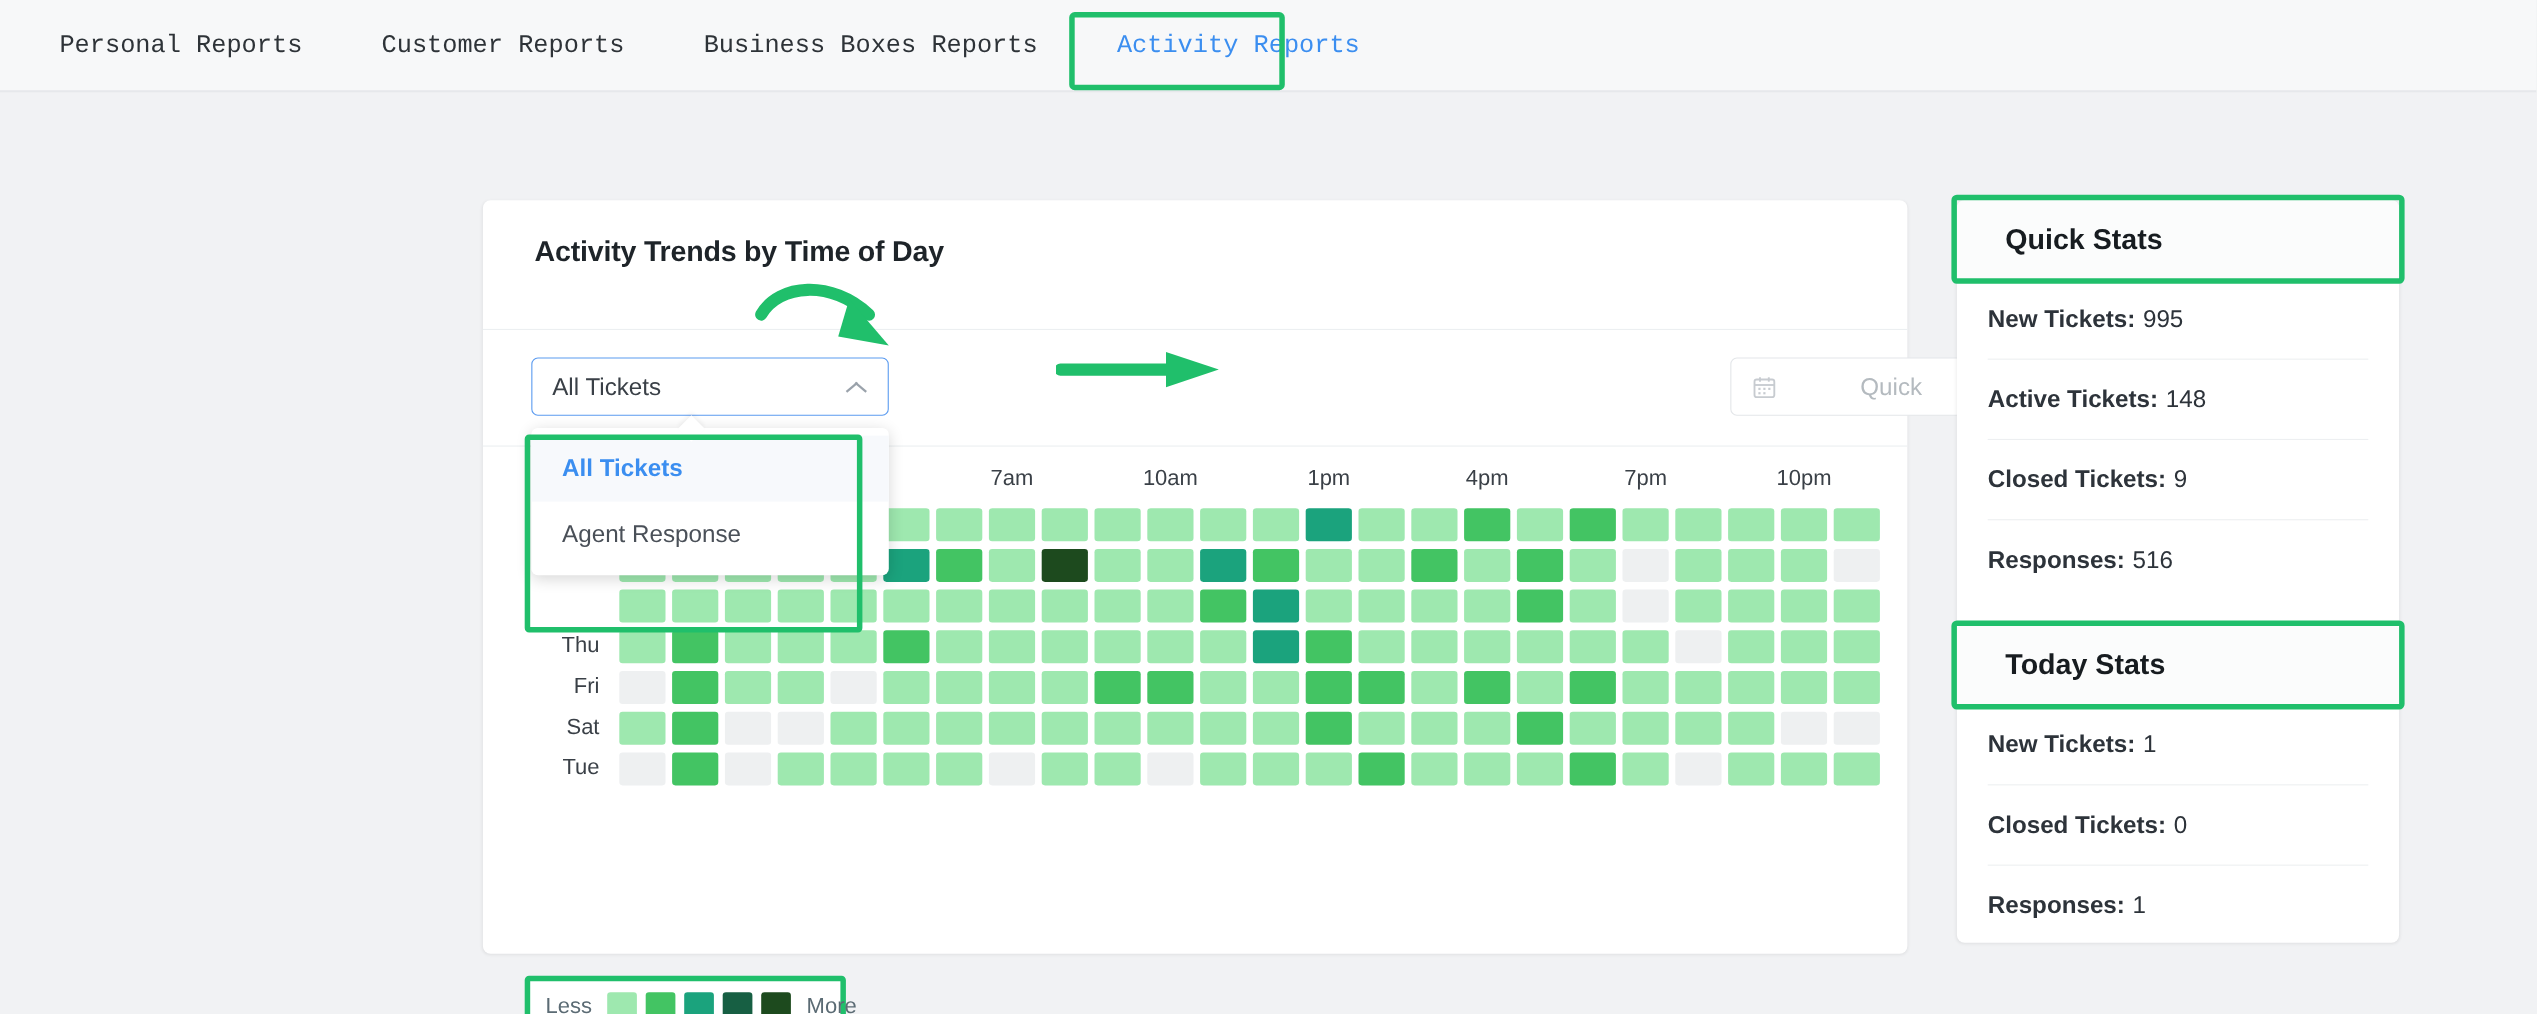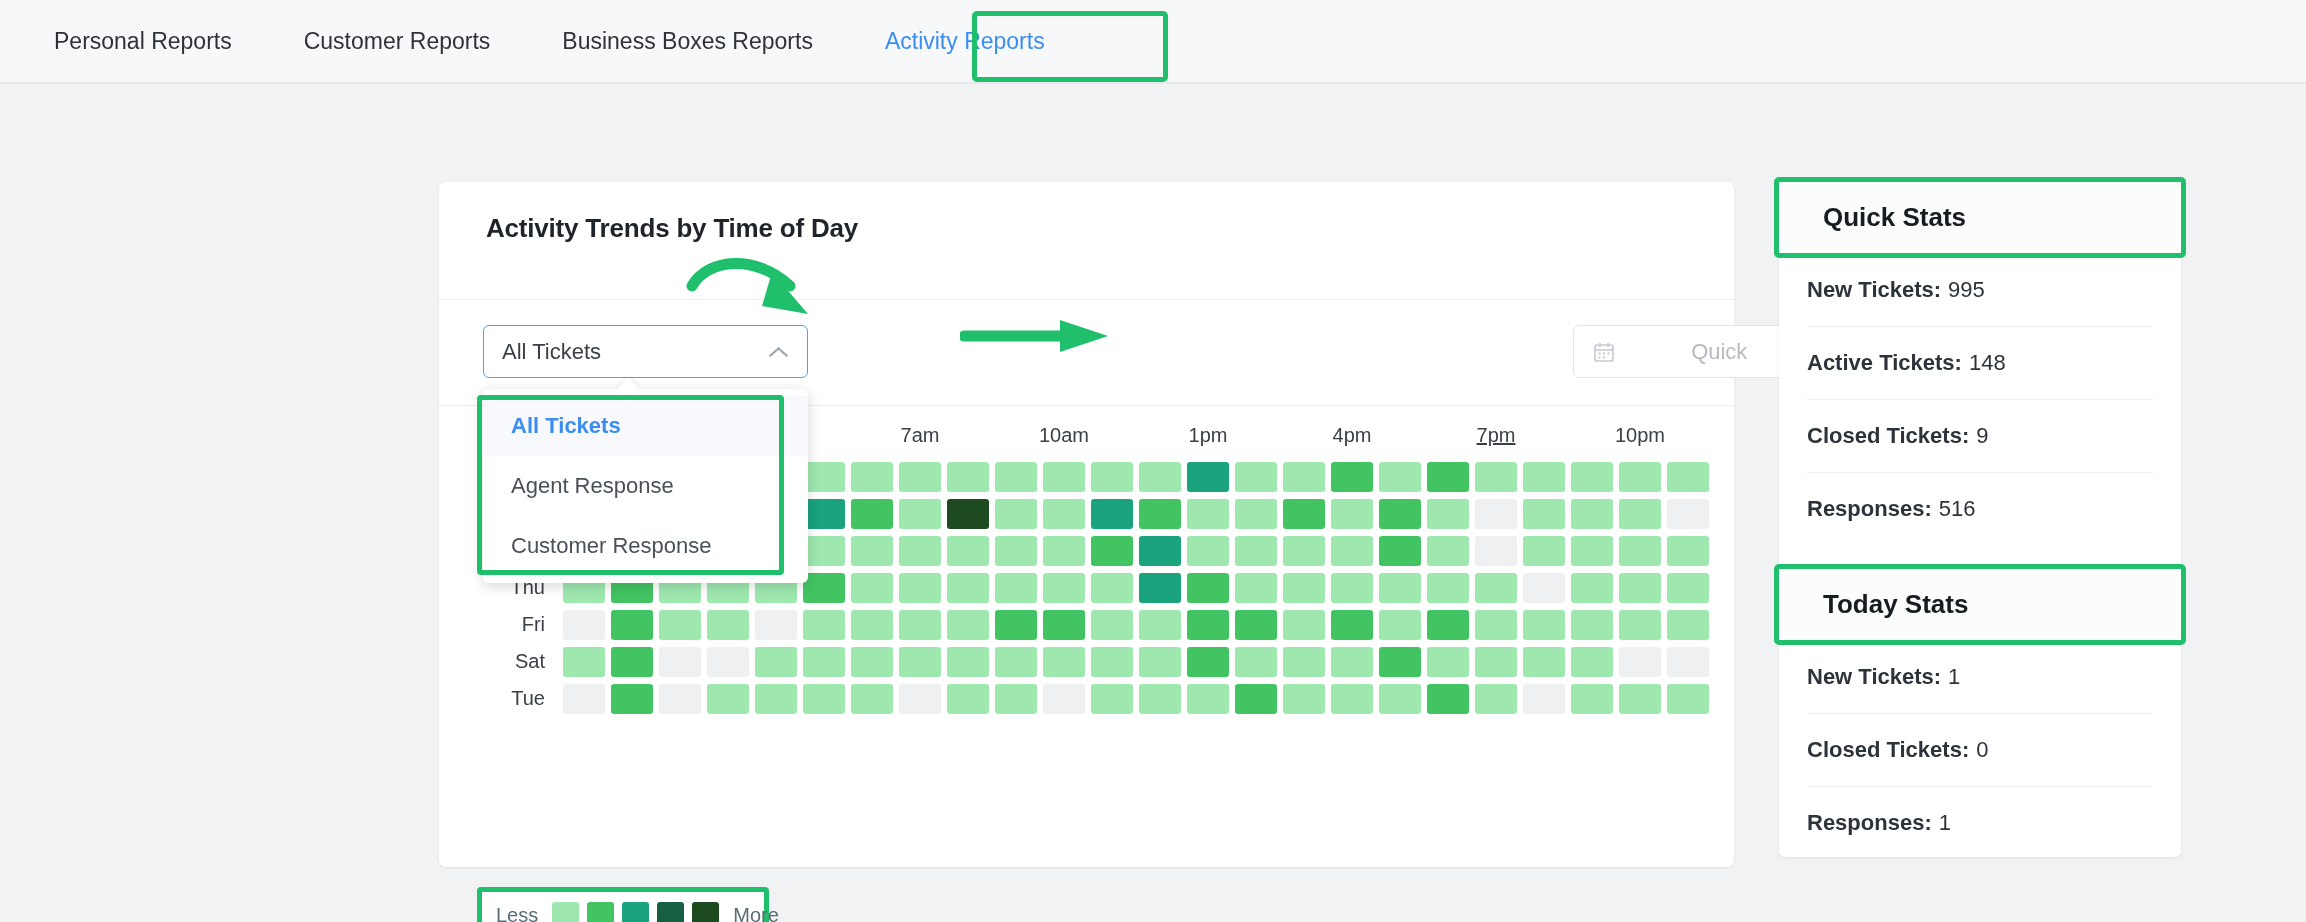--- a/index.html
+++ b/index.html
@@ -13,20 +13,21 @@
   
   .tabbar {
     position: relative;
     height: 84px;
     background: #f7f8f9;
     border-bottom: 2px solid #e6e8eb;
     display: flex;
     align-items: center;
     padding-left: 18px;
     gap: 0;
+    font-family: Liberation Mono, monospace;
   }
   .tab {
     font-size: 23px;
     color: #2e3338;
     padding: 0 36px;
     line-height: 84px;
     white-space: nowrap;
     cursor: pointer;
   }
   .tab.active { color: #3b8ef0; }
@@ -263,21 +264,20 @@
     <div class="card-divider2"></div>
 
     <div class="select-box">
       <span class="select-value">All Tickets</span>
       <span class="chev-up"></span>
     </div>
 
     <div class="dropdown">
       <div class="dd-item selected">All Tickets</div>
       <div class="dd-item">Agent Response</div>
-      <div class="dd-item">Customer Response</div>
     </div>
     <div class="dd-highlight"></div>
 
     <div class="daterange">
       <svg class="cal-icon" viewBox="0 0 24 24" fill="none" stroke="#9aa2ab" stroke-width="1.7">
         <rect x="3" y="5" width="18" height="16" rx="2"></rect>
         <line x1="3" y1="10" x2="21" y2="10"></line>
         <line x1="8" y1="3" x2="8" y2="7"></line>
         <line x1="16" y1="3" x2="16" y2="7"></line>
         <rect x="6.5" y="12.5" width="2" height="2" fill="#9aa2ab" stroke="none"></rect>
@@ -290,21 +290,21 @@
       <span class="dr-to">To</span>
       <span class="dr-end">End</span>
     </div>
 
     <div class="heatwrap">
       <div class="hours" id="hour-labels">
           <span class="hour-lbl" style="left: 357px;">7am</span>
           <span class="hour-lbl" style="left: 501px;">10am</span>
           <span class="hour-lbl" style="left: 645px;">1pm</span>
           <span class="hour-lbl" style="left: 789px;">4pm</span>
-          <span class="hour-lbl" style="left: 933px; text-decoration: underline;">7pm</span>
+          <span class="hour-lbl" style="left: 933px;">7pm</span>
           <span class="hour-lbl" style="left: 1077px;">10pm</span>
         </div>
       <div id="heat-rows">
           <div class="hm-row">
             <div class="hm-day"></div>
             <div class="hm-cells">
               <div class="hm-cell" style="background: rgb(158, 232, 175);"></div>
               <div class="hm-cell" style="background: rgb(158, 232, 175);"></div>
               <div class="hm-cell" style="background: rgb(158, 232, 175);"></div>
               <div class="hm-cell" style="background: rgb(158, 232, 175);"></div>

